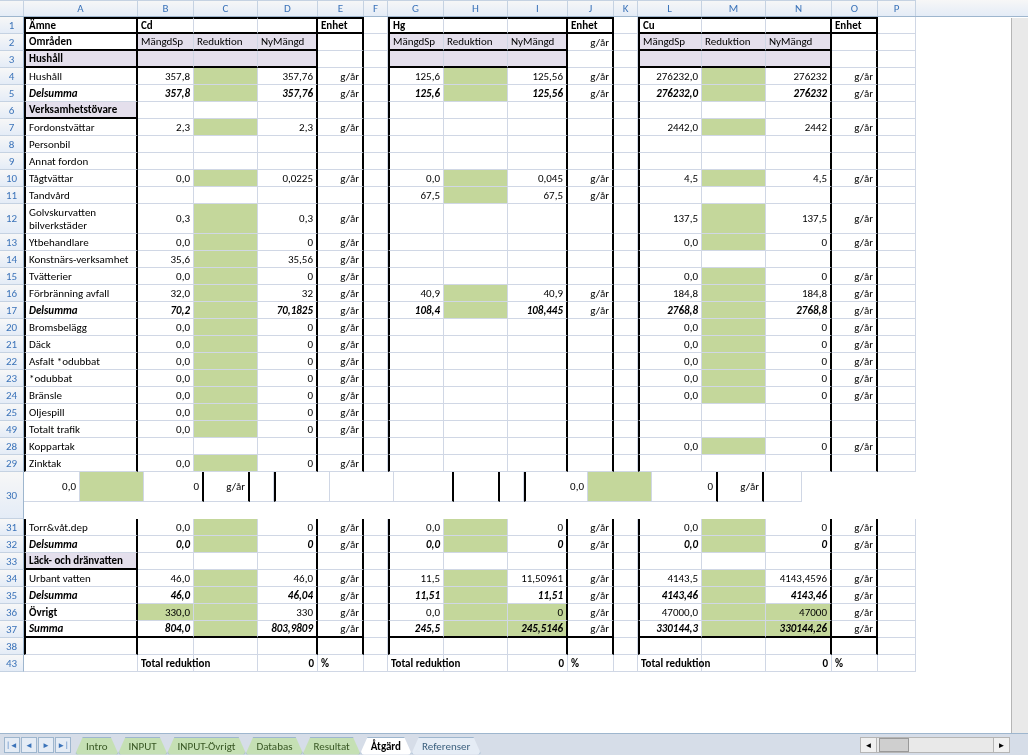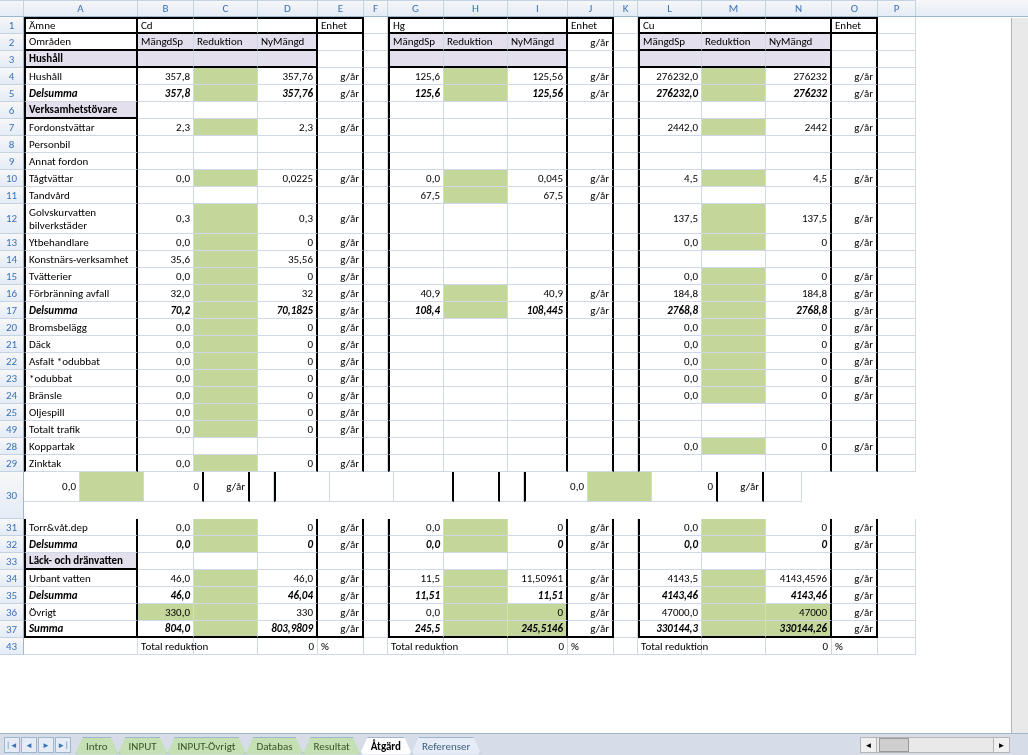--- a/index.html
+++ b/index.html
@@ -9,21 +9,21 @@
   
   .colheaders { display: flex; background: linear-gradient(#f7f7f7,#e4ecf7); border-bottom: 1px solid #9eb6ce; }
   .colheaders div { border-right: 1px solid #c5d2e2; border-top: 1px solid #c5d2e2; text-align: center; color: #3b73b9; font-size: 11px; padding: 1px 0; }
   
   .rowblock { display: flex; }
   .rowhdr { width: 24px; background: linear-gradient(#f7f7f7,#e4ecf7); border-right: 1px solid #9eb6ce; border-bottom: 1px solid #c5d2e2; color: #3b73b9; text-align: center; font-size: 11px; display:flex; align-items:center; justify-content:center; }
   
   .cells { display: flex; flex: 1; }
   .cell { height: 17px; border-right: 1px solid #d0d7e5; border-bottom: 1px solid #d0d7e5; padding: 0 3px; overflow: hidden; white-space: nowrap; display:flex; align-items:center; }
   .cell.r { justify-content: flex-end; }
-  .cell.bold { font-weight: normal; }
+  .cell.bold { font-weight: bold; }
   .cell.ital { font-style: italic; font-weight: bold; }
   .cell.section { background: #e4dfec; font-weight: bold; }
   .cell.lavender { background: #e4dfec; }
   .cell.green { background: #c4d79b; }
   .cell.bt { border-top: 2px solid #000; }
   .cell.bb { border-bottom: 2px solid #000; }
   .cell.bl { border-left: 2px solid #000; }
   .cell.br { border-right: 2px solid #000; }
   
   .cw-rh { width:24px } .cw-A{width:114px} .cw-B{width:56px} .cw-C{width:64px} .cw-D{width:60px} .cw-E{width:46px}
@@ -778,20 +778,41 @@
       <div class="cell cw-I r ital green br bb" style="">245,5146</div>
       <div class="cell cw-J r br bb" style="">g/år</div>
       <div class="cell cw-K" style=""></div>
       <div class="cell cw-L r ital bl bb" style="">330144,3</div>
       <div class="cell cw-M green bb" style=""></div>
       <div class="cell cw-N r ital green br bb" style="">330144,26</div>
       <div class="cell cw-O r br bb" style="">g/år</div>
       <div class="cell cw-P" style=""></div>
     </div>
       </div>
+      <div class="rowblock">
+    <div class="rowhdr" style="">38</div>
+    <div class="cells">
+      <div class="cell cw-A  bl br  " style=";"></div>
+      <div class="cell cw-B r   " style=""></div>
+      <div class="cell cw-C  " style=""></div>
+      <div class="cell cw-D r  br " style=""></div>
+      <div class="cell cw-E r br " style=""></div>
+      <div class="cell cw-F" style=""></div>
+      <div class="cell cw-G r  bl " style=""></div>
+      <div class="cell cw-H  " style=""></div>
+      <div class="cell cw-I r   br " style=""></div>
+      <div class="cell cw-J r br " style=""></div>
+      <div class="cell cw-K" style=""></div>
+      <div class="cell cw-L r  bl " style=""></div>
+      <div class="cell cw-M  " style=""></div>
+      <div class="cell cw-N r   br " style=""></div>
+      <div class="cell cw-O r br " style=""></div>
+      <div class="cell cw-P" style=""></div>
+    </div>
+      </div>
     </div>
 
   <div class="rowblock">
     <div class="rowhdr">43</div>
     <div class="cells">
       <div class="cell cw-A"></div>
       <div class="cell cw-B bold" style="overflow:visible">Total reduktion</div>
       <div class="cell cw-C"></div>
       <div class="cell cw-D bold r">0</div>
       <div class="cell cw-E bold">%</div>

